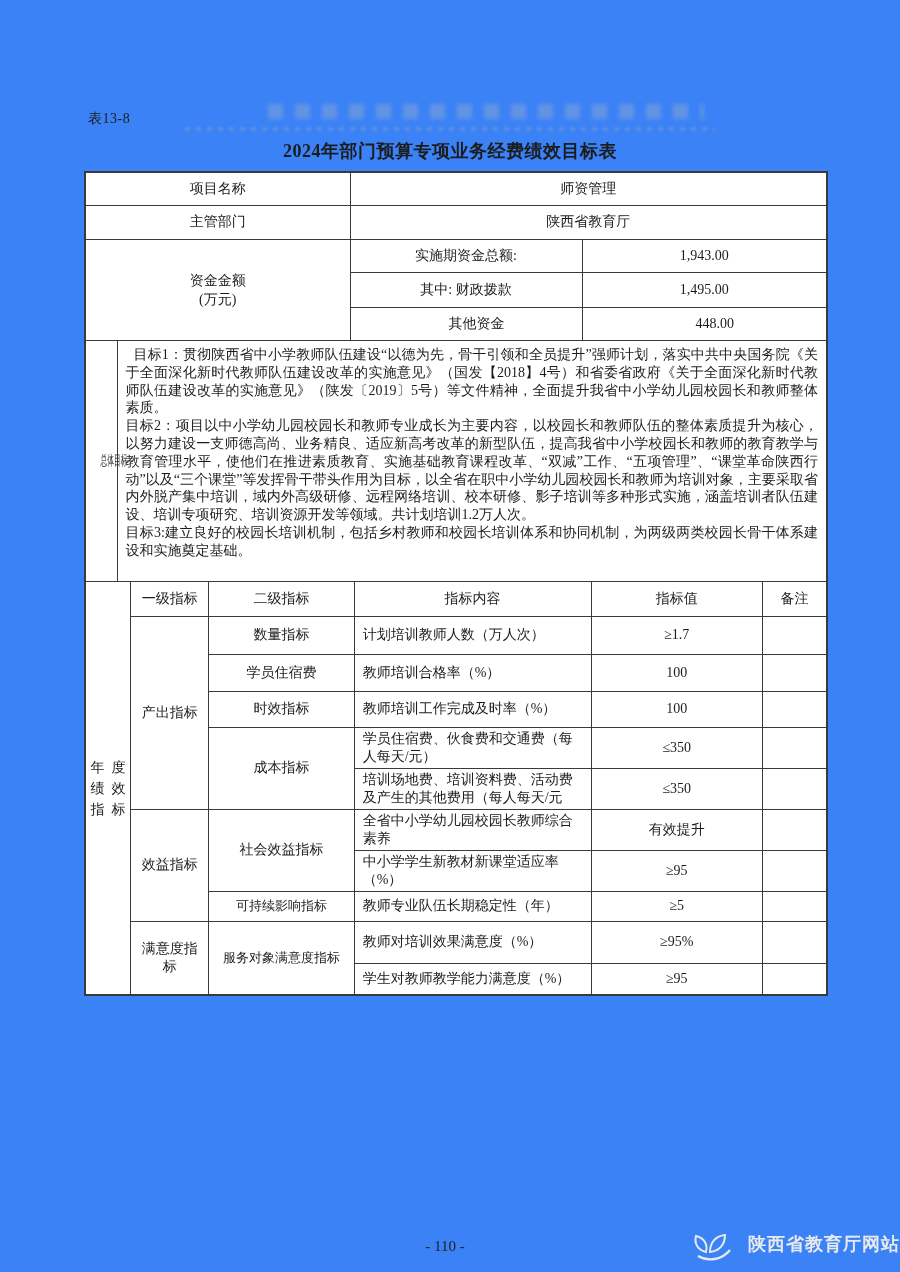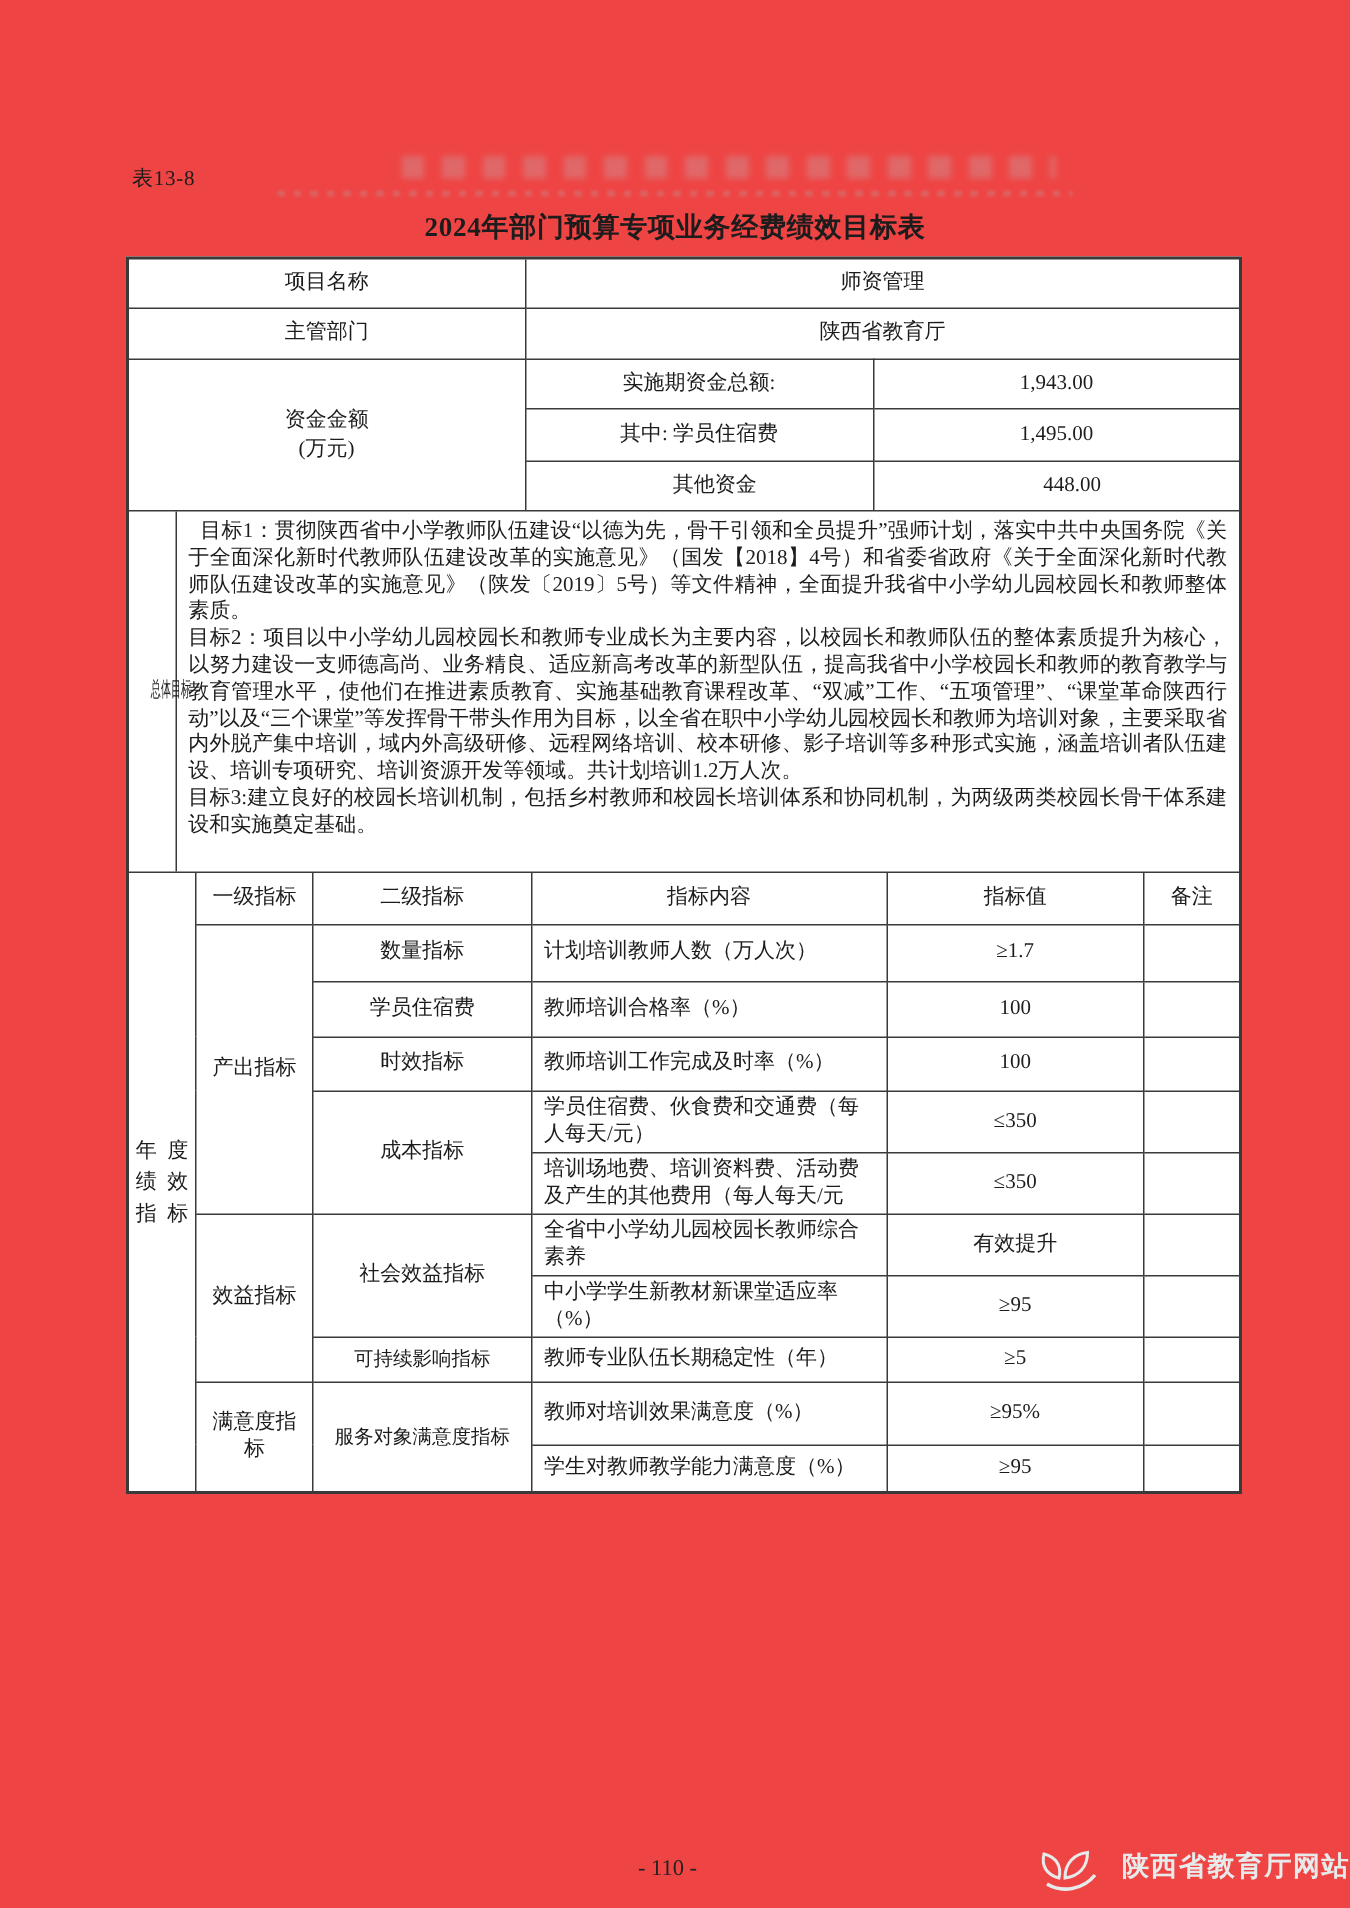--- a/index.html
+++ b/index.html
@@ -1,19 +1,19 @@
 <!DOCTYPE html>
 <html><head>
 <meta charset="utf-8">
 <style>
   * { margin:0; padding:0; box-sizing:border-box; }
   html,body { background:#9a9a9a; }
   .page {
     position:relative; width:900px; height:1272px; margin:0 auto;
-    background:#ef4444; overflow:hidden; color:#1c1c1c;
+    background:#3b82f6; overflow:hidden; color:#1c1c1c;
     font-family:"Liberation Serif","DejaVu Serif",serif;
   }
 
   
   .wm-top-a {
     position:absolute; left:268px; top:104px; width:436px; height:15px;
     background:repeating-linear-gradient(90deg, rgba(190,190,190,.30) 0 15px, rgba(255,255,255,0) 15px 27px);
     filter:blur(2px);
   }
   .wm-top-b {
@@ -109,21 +109,21 @@
           <td>主管部门</td>
           <td colspan="2">陕西省教育厅</td>
         </tr>
         <tr class="r-f1">
           <td rowspan="3" class="funds-label">资金金额
 (万元)</td>
           <td>实施期资金总额:</td>
           <td>1,943.00</td>
         </tr>
         <tr class="r-f2">
-          <td>其中: 学员住宿费</td>
+          <td>其中: 财政拨款</td>
           <td>1,495.00</td>
         </tr>
         <tr class="r-f3">
           <td>其他资金</td>
           <td>448.00</td>
         </tr>
       </tbody>
         </table>
     </div>
 

